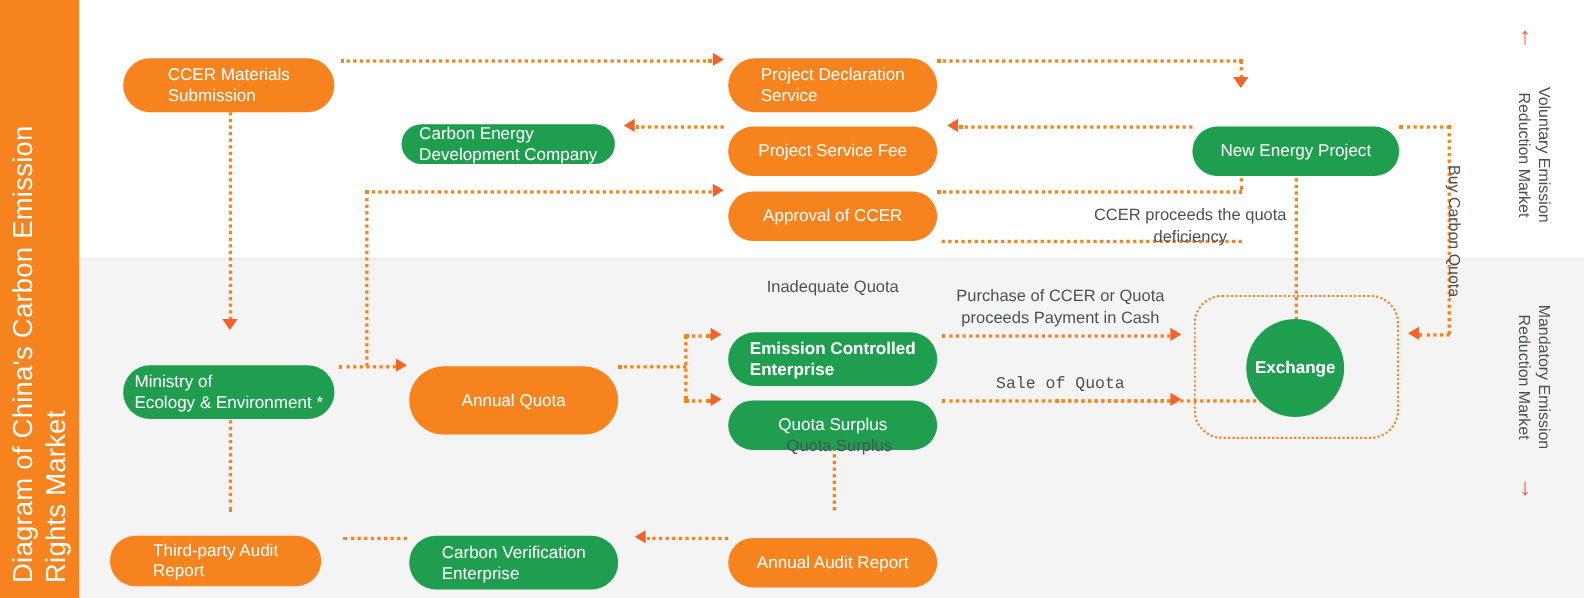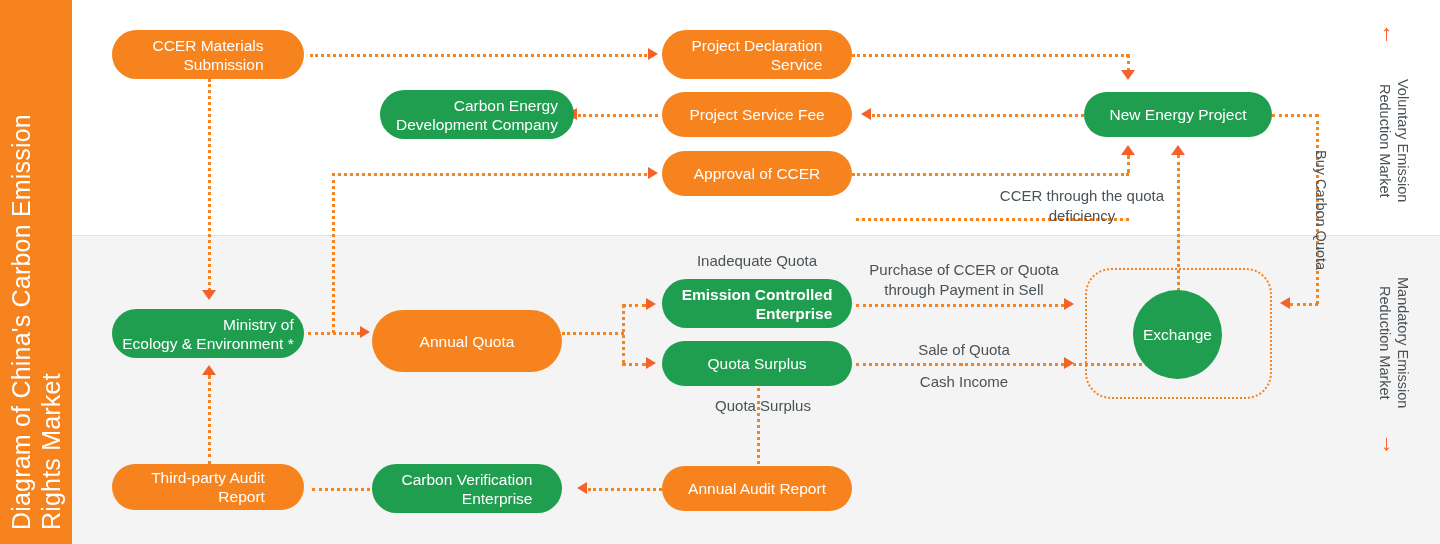--- a/index.html
+++ b/index.html
@@ -35,39 +35,41 @@
     padding-left:14px;
     box-sizing:border-box;
     white-space:pre-line;
     text-align:left;
   }
 
   
   .node{
     position:absolute;
     display:flex;align-items:center;justify-content:center;
-    text-align:right;
+    text-align:left;
     color:#ffffff;
     font-size:15.5px;
     line-height:19px;
     border-radius:999px;
     box-sizing:border-box;
     padding:2px 10px;
     white-space:pre-line;
+    margin-top:23px;
   }
   .orange{background:#f7831e;}
   .green{background:#1f9e4f;}
 
   .circle{
     position:absolute;
     border-radius:50%;
     background:#1f9e4f;
     color:#fff;
     display:flex;align-items:center;justify-content:center;
     font-size:15.5px;
+    font-weight:bold;
   }
 
   
   .exchange-box{
     position:absolute;
     border:2px dotted #f7831e;
     border-radius:26px;
     box-sizing:border-box;
   }
 
@@ -178,65 +180,64 @@
   <div class="arr arr-u" style="left:202px;top:365px;"></div>
 
   <div class="exchange-box" style="left:1085px;top:268px;width:187px;height:131px;"></div>
 
   <div class="node orange" style="left:112px;top:30px;width:192px;height:49px;">CCER Materials
 Submission</div>
 
   <div class="node orange" style="left:662px;top:30px;width:190px;height:49px;">Project Declaration
 Service</div>
 
-  <div class="node green" style="left:380px;top:90px;width:194px;height:49px;">Carbon Energy
+  <div class="node green" style="left:365px;top:90px;width:194px;height:36px;">Carbon Energy
 Development Company</div>
 
   <div class="node orange" style="left:662px;top:92px;width:190px;height:45px;">Project Service Fee</div>
 
   <div class="node orange" style="left:662px;top:151px;width:190px;height:45px;">Approval of CCER</div>
 
   <div class="node green" style="left:1084px;top:92px;width:188px;height:45px;">New Energy Project</div>
 
   <div class="node green" style="left:112px;top:309px;width:192px;height:49px;">Ministry of
 Ecology &amp; Environment *</div>
 
   <div class="node orange" style="left:372px;top:310px;width:190px;height:62px;">Annual Quota</div>
 
   <div class="node green" style="left:662px;top:279px;width:190px;height:49px;font-weight:bold;">Emission Controlled
 Enterprise</div>
 
   <div class="node green" style="left:662px;top:341px;width:190px;height:45px;">Quota Surplus</div>
 
   <div class="circle" style="left:1133px;top:290px;width:89px;height:89px;">Exchange</div>
 
-  <div class="node orange" style="left:112px;top:464px;width:192px;height:46px;">Third-party Audit
+  <div class="node orange" style="left:100px;top:464px;width:192px;height:46px;">Third-party Audit
 Report</div>
 
   <div class="node green" style="left:372px;top:464px;width:190px;height:49px;">Carbon Verification
 Enterprise</div>
 
   <div class="node orange" style="left:662px;top:466px;width:190px;height:45px;">Annual Audit Report</div>
 
-  <div class="lbl" style="left:966px;top:186px;width:232px;">CCER through the quota
+  <div class="lbl" style="left:966px;top:186px;width:232px;">CCER proceeds the quota
 deficiency</div>
 
 
   <div class="vlbl" style="left:1310px;top:140px;height:140px;width:20px;">Buy Carbon Quota</div>
 
   <div class="lbl" style="left:657px;top:251px;width:200px;">Inadequate Quota</div>
 
   <div class="lbl" style="left:657px;top:396px;width:212px;">Quota Surplus</div>
 
   <div class="lbl" style="left:858px;top:260px;width:212px;">Purchase of CCER or Quota
-through Payment in Sell</div>
-
-  <div class="lbl" style="left:878px;top:340px;width:172px;">Sale of Quota</div>
-
-  <div class="lbl" style="left:878px;top:372px;width:172px;">Cash Income</div>
+proceeds Payment in Cash</div>
+
+  <div class="lbl" style="left:878px;top:340px;width:172px;font-family:Liberation Mono, monospace;">Sale of Quota</div>
+
 
   <div class="mkarrow" style="left:1381px;top:22px;">↑</div>
   <div class="vlbl" style="left:1372px;top:56px;height:170px;width:40px;">Voluntary Emission
 Reduction Market</div>
 
   <div class="vlbl" style="left:1372px;top:258px;height:170px;width:40px;">Mandatory Emission
 Reduction Market</div>
   <div class="mkarrow" style="left:1381px;top:432px;">↓</div>
 
 </div>

